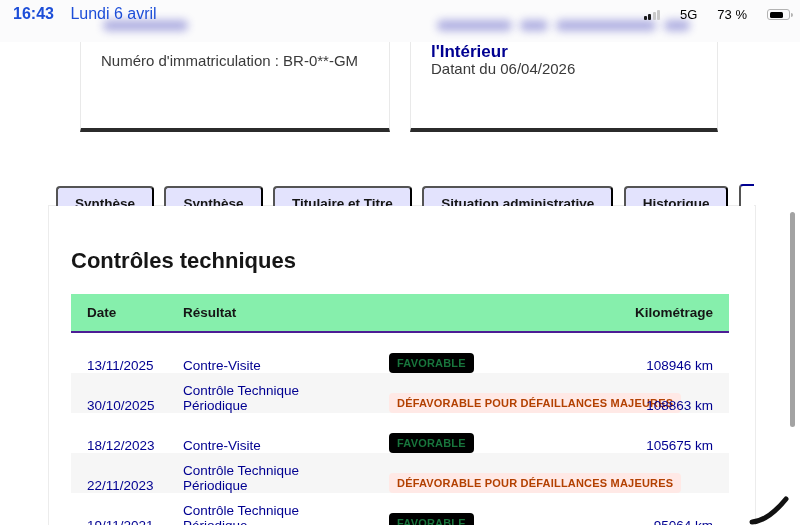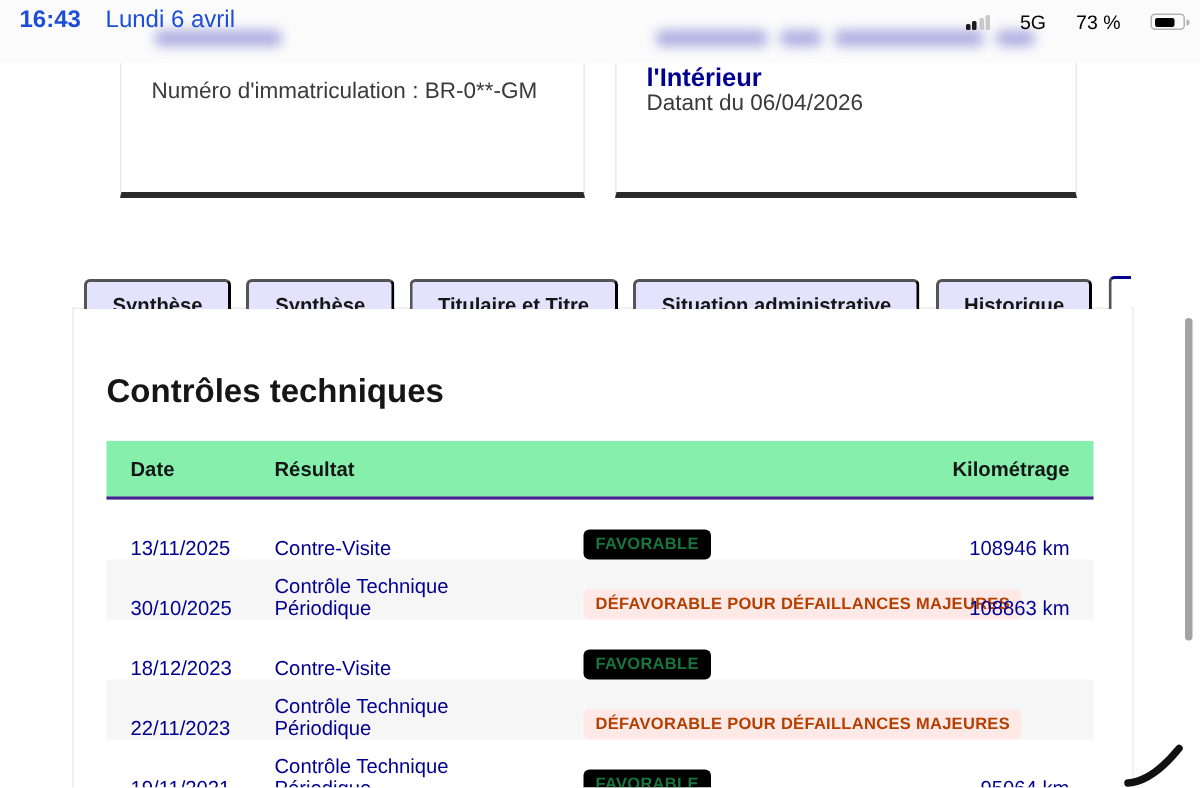--- a/index.html
+++ b/index.html
@@ -169,20 +169,21 @@
             </div>
             <div class="c4">108863 km</div>
           </div>
 
           <div class="trow">
             <div class="c1">18/12/2023</div>
             <div class="c2">Contre-Visite</div>
             <div class="c3">
               <span class="badge badge-success">FAVORABLE</span>
             </div>
+            <div class="c4">105675 km</div>
           </div>
 
           <div class="trow">
             <div class="c1">22/11/2023</div>
             <div class="c2">Contrôle Technique Périodique</div>
             <div class="c3">
               <span class="badge badge-warning">DÉFAVORABLE POUR DÉFAILLANCES MAJEURES</span>
             </div>
           </div>
 

